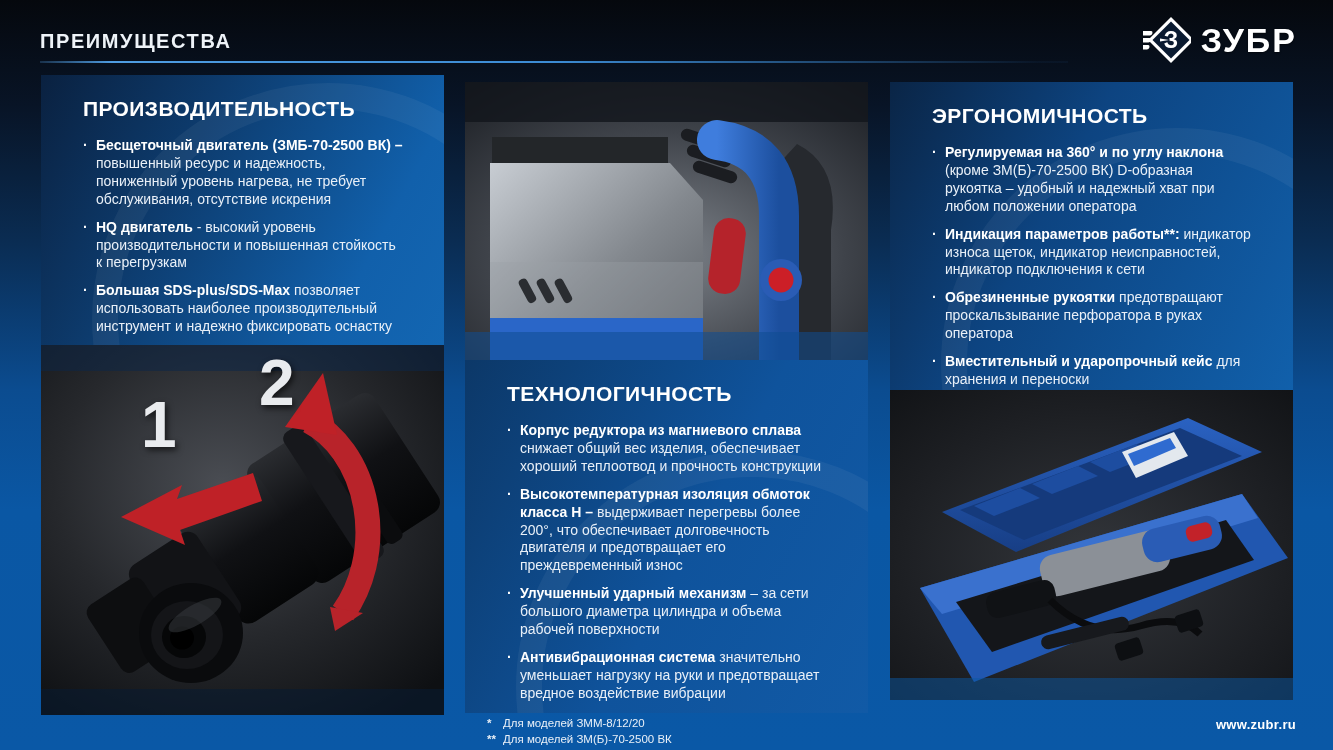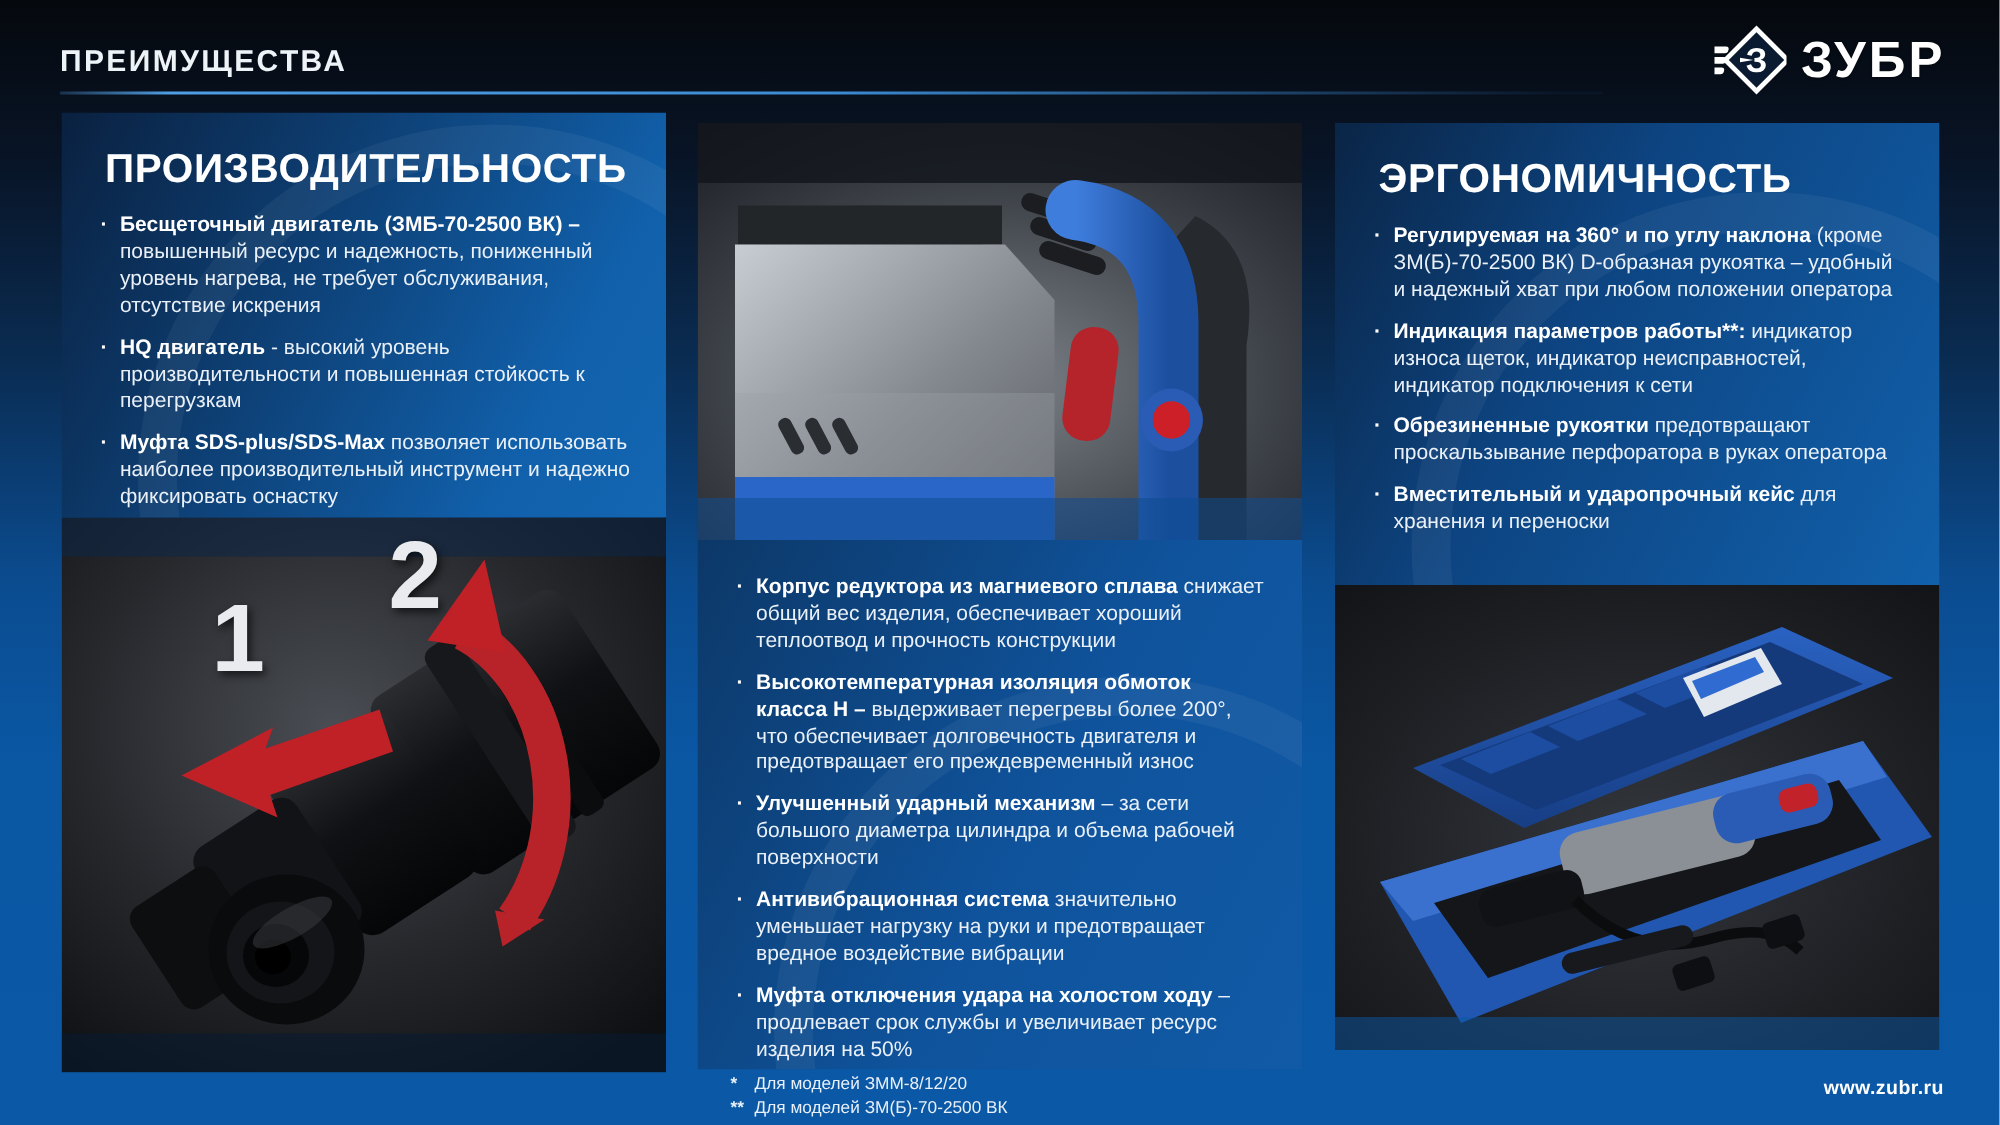--- a/index.html
+++ b/index.html
@@ -34,23 +34,23 @@
   .text-area.grad-c{background:linear-gradient(118deg,#0a2546 0%,#0d4481 40%,#1160ab 100%);}
   .text-area::after{ 
     content:"";position:absolute;right:-120px;bottom:-210px;width:420px;height:420px;
     border-radius:50%;border:26px solid rgba(255,255,255,.05);
   }
   .panel-left  .text-area{height:270px;}
   .panel-mid   .text-area{height:353px;}
   .panel-right .text-area{height:308px;}
 
   .section-title{
-    margin:0 0 13px 3px;color:#ffffff;font-size:27px;font-weight:800;letter-spacing:.4px;
-  }
-  ul.bullets{list-style:none;margin:0;padding:0;}
+    margin:0 0 13px 16px;color:#ffffff;font-size:21px;font-weight:800;letter-spacing:.4px;
+  }
+  ul.bullets{list-style:none;margin:16px;padding:0;}
   ul.bullets li{
     position:relative;margin:0 0 10px 0;padding-left:13px;
     color:#e9f0f8;font-size:14px;line-height:1.28;
   }
   ul.bullets li::before{
     content:"\00B7";position:absolute;left:0;top:0;color:#ffffff;font-weight:700;
   }
   ul.bullets .b{font-weight:700;color:#ffffff;}
   
   .photo{position:relative;width:100%;}
@@ -91,21 +91,21 @@
   </svg>
   <span class="logo-text">ЗУБР</span>
 </div>
 
 <section class="panel panel-left">
   <div class="text-area grad-a">
     <h2 class="section-title">ПРОИЗВОДИТЕЛЬНОСТЬ</h2>
     <ul class="bullets" id="list-0">
         <li><span class="b">Бесщеточный двигатель (ЗМБ-70-2500 ВК) –</span><span> повышенный ресурс и надежность, пониженный уровень нагрева, не требует обслуживания, отсутствие искрения</span></li>
         <li><span class="b">HQ двигатель</span><span> - высокий уровень производительности и повышенная стойкость к перегрузкам</span></li>
-        <li><span class="b">Муфта SDS-plus/SDS-Max</span><span> позволяет использовать наиболее производительный инструмент и надежно фиксировать оснастку</span></li>
+        <li><span class="b">Большая SDS-plus/SDS-Max</span><span> позволяет использовать наиболее производительный инструмент и надежно фиксировать оснастку</span></li>
       </ul>
   </div>
   <div class="photo">
     <svg width="403" height="370" viewBox="0 0 403 370">
       <defs>
         <radialGradient id="bgL" cx="45%" cy="38%" r="75%">
           <stop offset="0%" stop-color="#4a4d53"></stop>
             <stop offset="55%" stop-color="#26282c"></stop>
             <stop offset="100%" stop-color="#0e1013"></stop>
         </radialGradient>
@@ -187,20 +187,21 @@
       <path d="M252,58 q62,8 62,76 v144" fill="none" stroke="url(#blueH)" stroke-width="40" stroke-linecap="round"></path>
 
       <rect x="246" y="136" width="32" height="76" rx="15" fill="#b5232b" transform="rotate(7 262 174)"></rect>
 
       <circle cx="316" cy="198" r="21" fill="#2a5cb5"></circle>
       <circle cx="316" cy="198" r="12.5" fill="#cc1f27"></circle>
       <rect y="250" width="403" height="28" fill="#0e4c92" opacity=".55"></rect>
     </svg>
   </div>
   <div class="text-area grad-b">
+    <h2 class="section-title">ТЕХНОЛОГИЧНОСТЬ</h2>
     <ul class="bullets" id="list-1">
         <li><span class="b">Корпус редуктора из магниевого сплава</span><span> снижает общий вес изделия, обеспечивает хороший теплоотвод и прочность конструкции</span></li>
         <li><span class="b">Высокотемпературная изоляция обмоток класса H –</span><span> выдерживает перегревы более 200°, что обеспечивает долговечность двигателя и предотвращает его преждевременный износ</span></li>
         <li><span class="b">Улучшенный ударный механизм</span><span> – за сети большого диаметра цилиндра и объема рабочей поверхности</span></li>
         <li><span class="b">Антивибрационная система</span><span> значительно уменьшает нагрузку на руки и предотвращает вредное воздействие вибрации</span></li>
         <li><span class="b">Муфта отключения удара на холостом ходу</span><span> – продлевает срок службы и увеличивает ресурс изделия на 50%</span></li>
       </ul>
   </div>
 </section>
 

